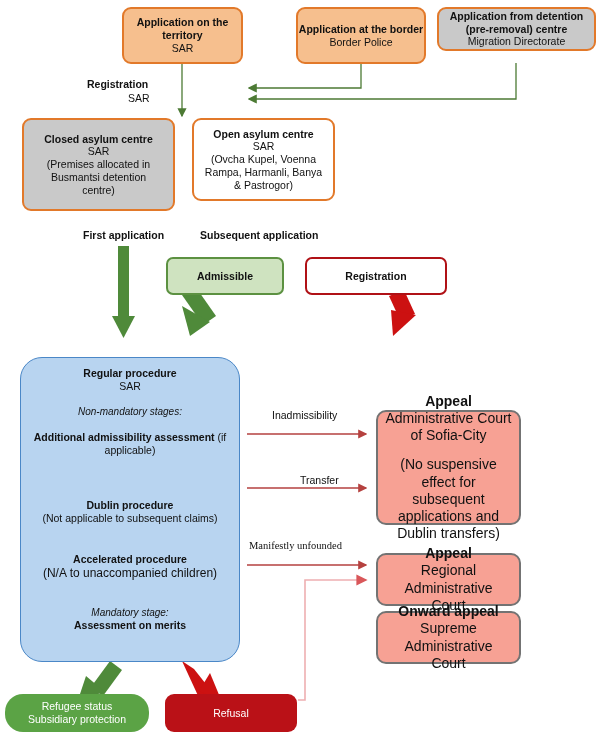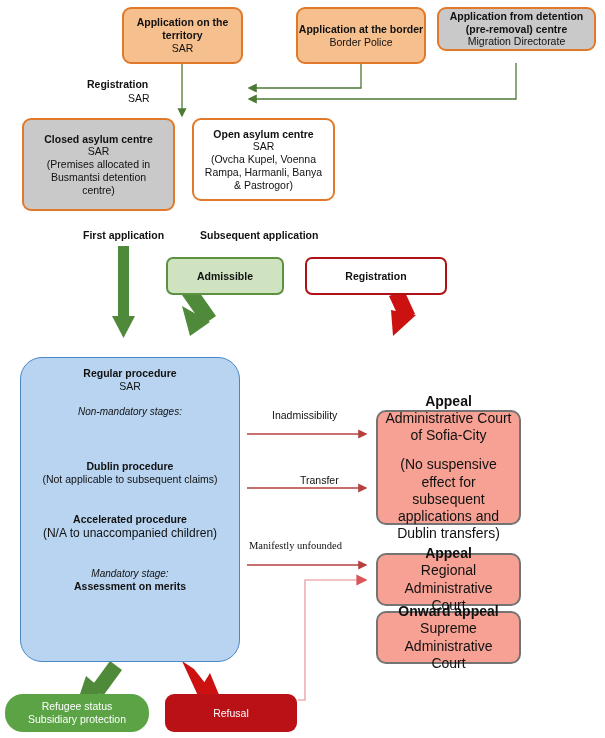--- a/index.html
+++ b/index.html
@@ -234,20 +234,23 @@
   <div class="box white-red" style="left:305px; top:257px; width:142px; height:38px;">
     <span class="ttl">Registration</span>
   </div>
 
   <div class="box blue" style="left:20px; top:357px; width:220px; height:305px; justify-content:flex-start; padding-top:9px;">
     <span class="ttl stage" style="font-size:10.5px;">Regular procedure</span>
     <span class="sub stage" style="font-size:10.5px;">SAR</span>
 
     <span class="italn stage" style="margin-top:13px; font-size:10px;">Non-mandatory stages:</span>
 
+    <div class="stage" style="margin-top:13px; width:195px;">
+      <span style="font-weight:bold; font-size:10.5px;">Additional admissibility assessment</span><span style="font-size:10.5px;"> (if applicable)</span>
+    </div>
 
     <div class="stage" style="margin-top:42px; width:205px;">
       <div style="font-weight:bold; font-size:10.5px;">Dublin procedure</div>
       <div style="font-size:10.5px;">(Not applicable to subsequent claims)</div>
     </div>
 
     <div class="stage" style="margin-top:28px; width:205px;">
       <div style="font-weight:bold; font-size:10.5px;">Accelerated procedure</div>
       <div style="font-size:12px;">(N/A to unaccompanied children)</div>
     </div>

